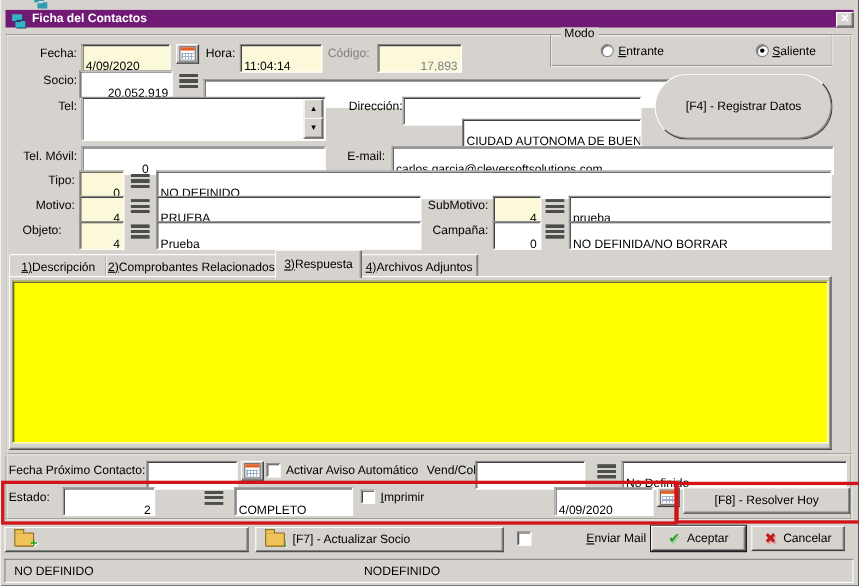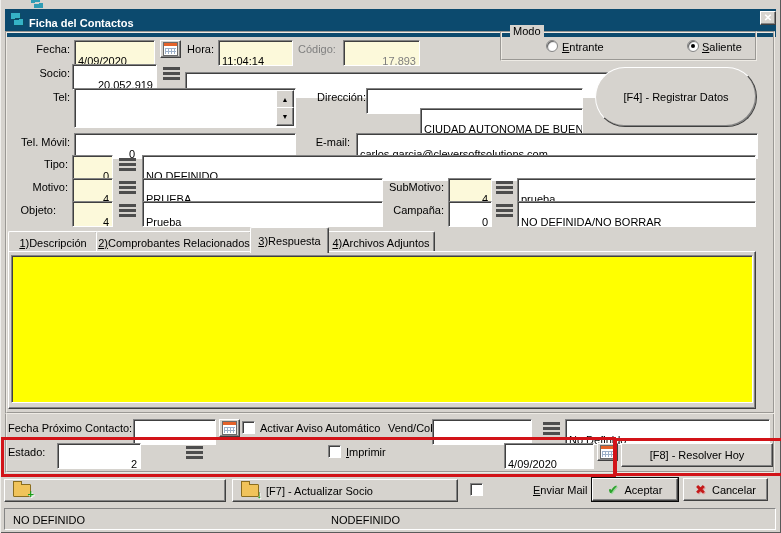--- a/index.html
+++ b/index.html
@@ -67,21 +67,21 @@
   }
   .resp-edit{
     position:absolute; left:11px; top:255px; width:742px; height:148px;
     background:#ffff00; border:1px solid; border-color:#848484 #fff #fff #848484;
     box-shadow:inset 1px 1px 0 #404040; box-sizing:border-box; z-index:4;
   }
   .spin-btn{position:absolute; width:18px; height:19px; background:#d6d3ce;
     border:1px solid; border-color:#fff #404040 #404040 #fff; box-shadow:inset -1px -1px 0 #848484;
     box-sizing:border-box; display:flex; align-items:center; justify-content:center;
     font-size:7px; color:#000;}
-  .titlebar{position:absolute; left:5px; top:9px; width:771px; height:28px; background:#0c4a6e;
+  .titlebar{position:absolute; left:5px; top:9px; width:771px; height:16px; background:#701a75;
     display:flex; align-items:center; color:#fff; font-weight:bold;}
   .red-rect{position:absolute; border:3px solid #d21318; z-index:10; pointer-events:none;}
   .folder{position:relative; width:16px; height:11px; background:#f0c35a;
     border:1px solid #8a6d1f; border-radius:1px; margin-right:7px;}
   .folder::before{content:""; position:absolute; top:-4px; left:-1px; width:7px; height:3px;
     background:#f0c35a; border:1px solid #8a6d1f; border-bottom:none;}
   .folder .ovl{position:absolute; right:-4px; bottom:-4px; font-weight:bold; font-size:11px;
     line-height:11px; color:#1b9e1b; text-shadow:1px 1px 0 #fff;}
   .ok-ico{color:#2ba32b; font-size:13px; margin-right:6px; text-shadow:1px 1px 0 #9cd69c;}
   .x-ico{color:#c41a1a; font-size:13px; margin-right:6px; text-shadow:1px 1px 0 #dc9a9a;}
@@ -212,20 +212,21 @@
   <span class="cb" style="left:242px; top:421px;"></span>
   <div class="lbl-l" style="left:260px; top:419px;">Activar Aviso Automático</div>
   <div class="lbl-l" style="left:388px; top:419px;">Vend/Cobr:</div>
   <div class="fld" style="left:432px; top:419px; width:100px;"></div>
   <div class="menu-btn" style="left:543px; top:422px;"></div>
   <div class="fld" style="left:565px; top:419px; width:205px;">No Definido</div>
 
   <div class="lbl-l" style="left:8px; top:443px;">Estado:</div>
   <div class="fld num" style="left:57px; top:443px; width:84px;">2</div>
   <div class="menu-btn" style="left:186px; top:446px;"></div>
+  <div class="fld" style="left:213px; top:443px; width:108px;">COMPLETO</div>
   <span class="cb" style="left:328px; top:445px;"></span>
   <div class="lbl-l u1" style="left:346px; top:443px;">Imprimir</div>
   <div class="fld" style="left:504px; top:443px; width:90px;">4/09/2020</div>
   <div class="btn calbtn" style="left:597px; top:443px; width:21px; height:18px;">
       <span class="cal"></span>
     </div>
   <div class="btn" style="left:621px; top:443px; width:152px; height:24px;">[F8] - Resolver Hoy</div>
 
   <div class="red-rect" style="left:1px; top:437px; width:609px; height:34px;"></div>
   <div class="red-rect" style="left:614px; top:438px; width:165px; height:32px;"></div>

